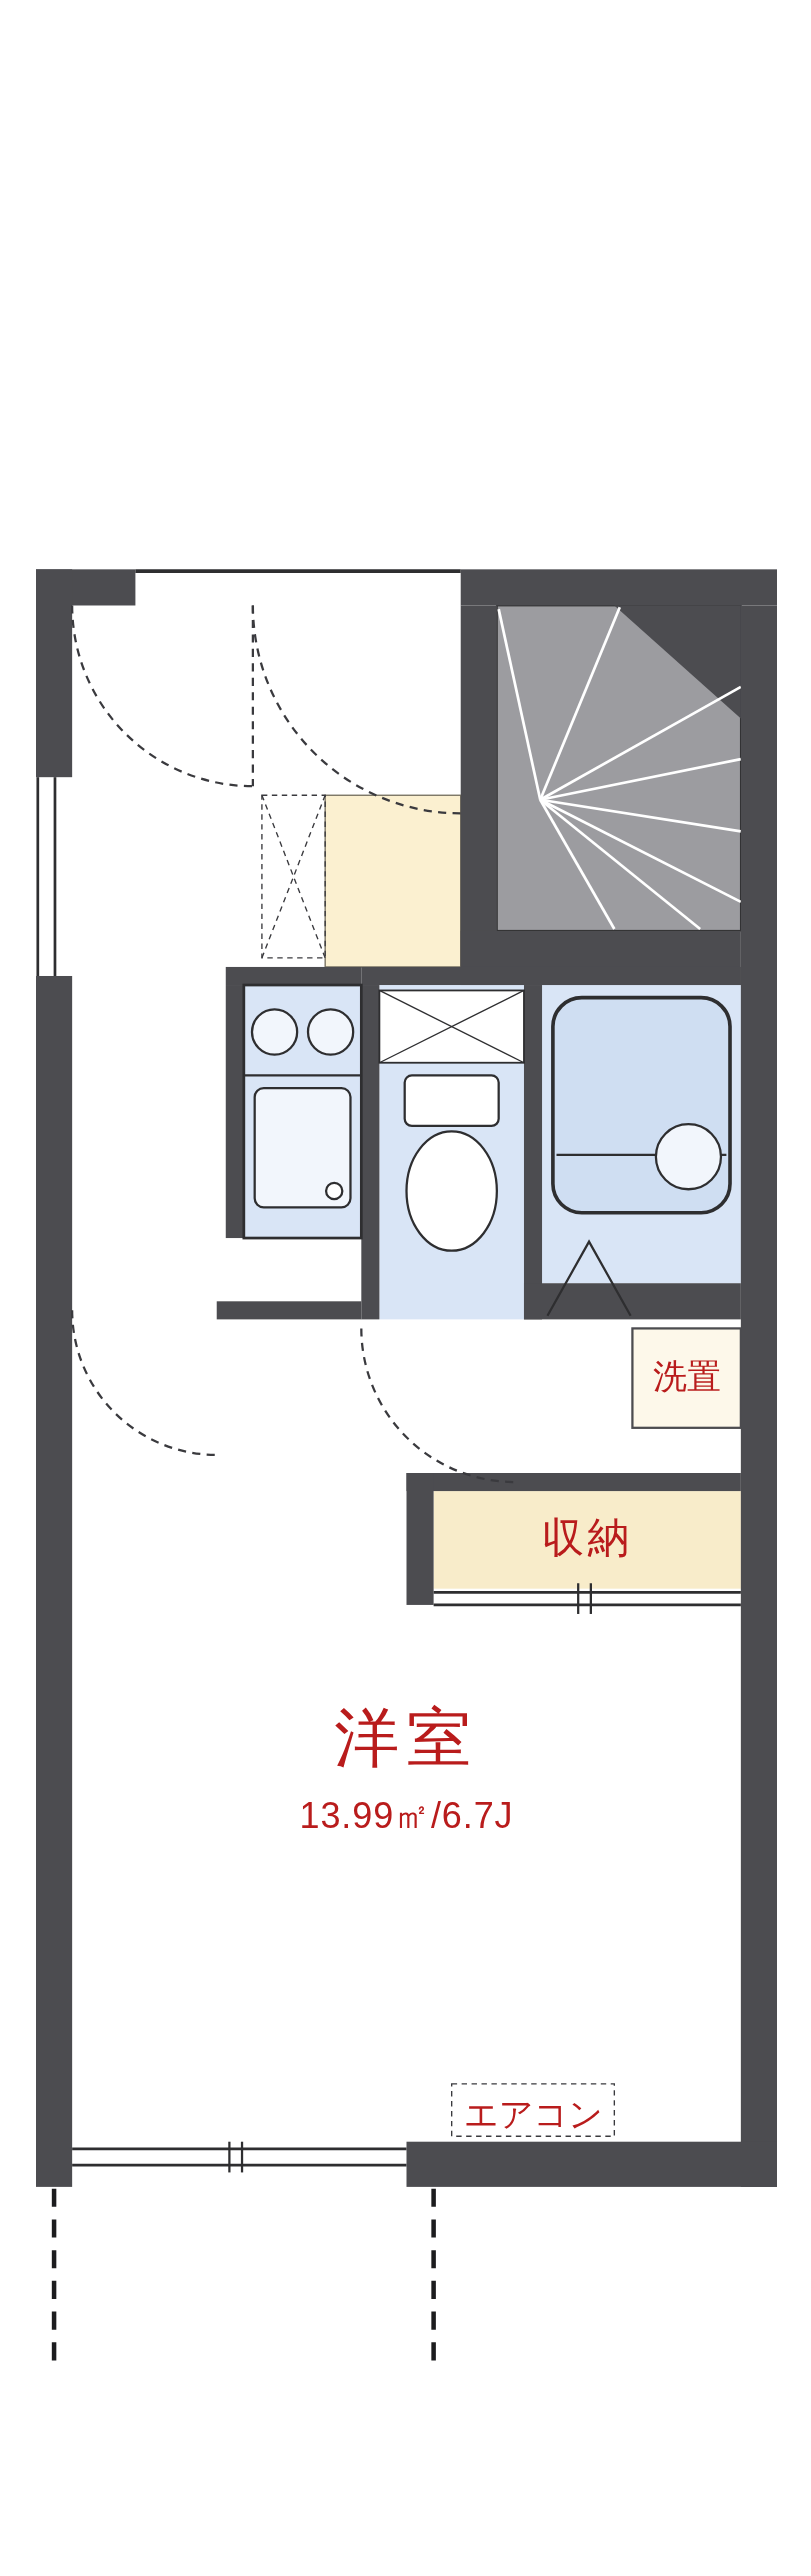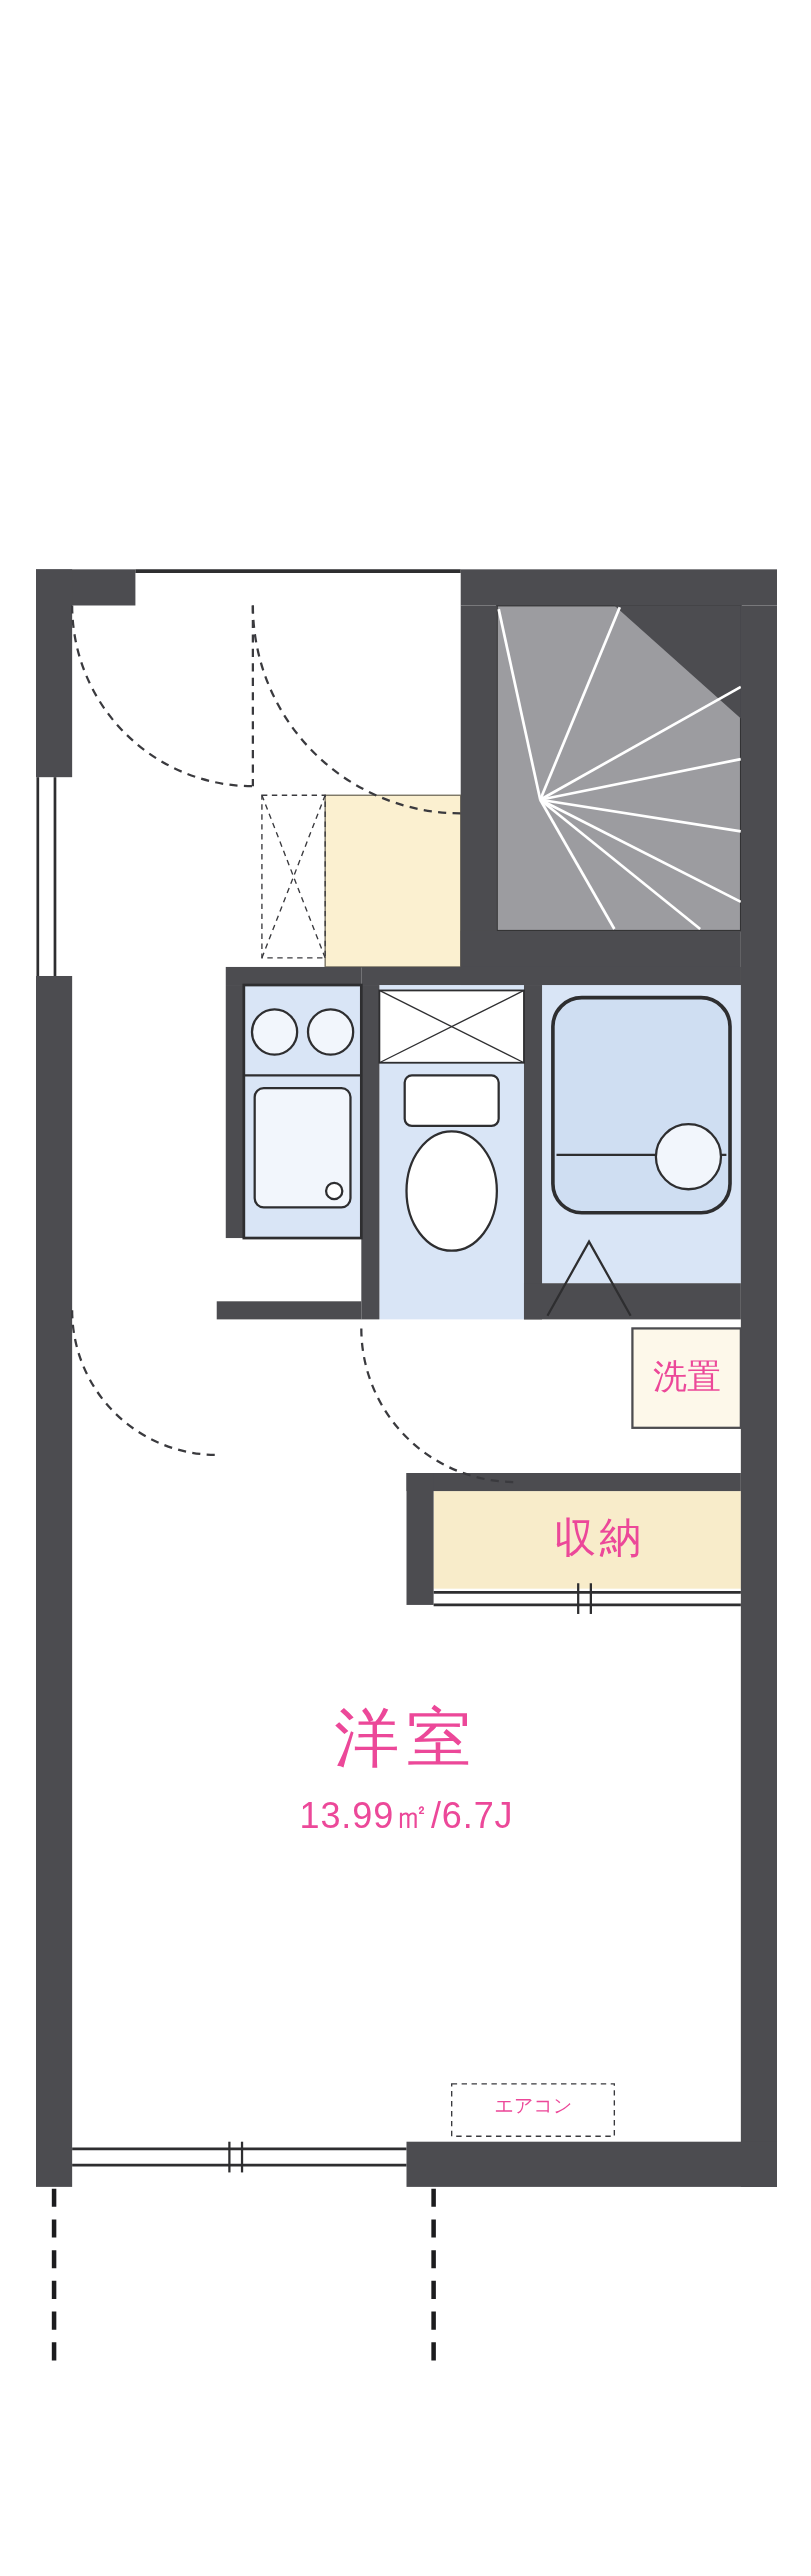--- a/index.html
+++ b/index.html
@@ -9,26 +9,26 @@
   .plan-svg{position:absolute;left:0;top:0;}
   .wall{fill:#4c4c50;stroke:none;}
   .thinline{stroke:#2e2e30;stroke-width:3;fill:none;}
   .fixline{stroke:#2e2e30;stroke-width:2.5;fill:none;}
   .hairline{stroke:#2e2e30;stroke-width:1.5;fill:none;}
   .dashline{stroke:#3a3a3e;stroke-width:2.5;fill:none;stroke-dasharray:9 7;}
   .dashhair{stroke:#3a3a3e;stroke-width:1.5;fill:none;stroke-dasharray:6 5;}
   .boundary{stroke:#1c1c1e;stroke-width:5;fill:none;stroke-dasharray:20 14;}
   .stairline{stroke:#ffffff;stroke-width:3;fill:none;}
   .fixture{fill:#ffffff;stroke:#2e2e30;stroke-width:2.5;}
-  .label{position:absolute;color:#ec4899;text-align:center;line-height:1.15;white-space:nowrap;}
+  .label{position:absolute;color:#b91c1c;text-align:center;line-height:1.15;white-space:nowrap;}
   .lbl-room{left:54px;top:1132px;width:633px;font-size:65px;letter-spacing:7.2px;}
   .lbl-size{left:54px;top:1226px;width:633px;font-size:36px;letter-spacing:0.9px;}
-  .lbl-closet{left:398px;top:945px;width:307px;font-size:42px;letter-spacing:3.6px;margin-left:12px;}
+  .lbl-closet{left:398px;top:945px;width:307px;font-size:42px;letter-spacing:3.6px;}
   .lbl-washer{left:597px;top:788px;width:108px;font-size:34px;}
-  .lbl-aircon{left:416px;top:1526px;width:163px;font-size:19px;}
+  .lbl-aircon{left:416px;top:1526px;width:163px;font-size:34px;}
 </style>
 </head>
 <body>
 
 <div class="page">
   <div class="canvas">
 
     <svg class="plan-svg" width="741" height="1808" viewBox="0 0 820 2000">
 
       <g>

